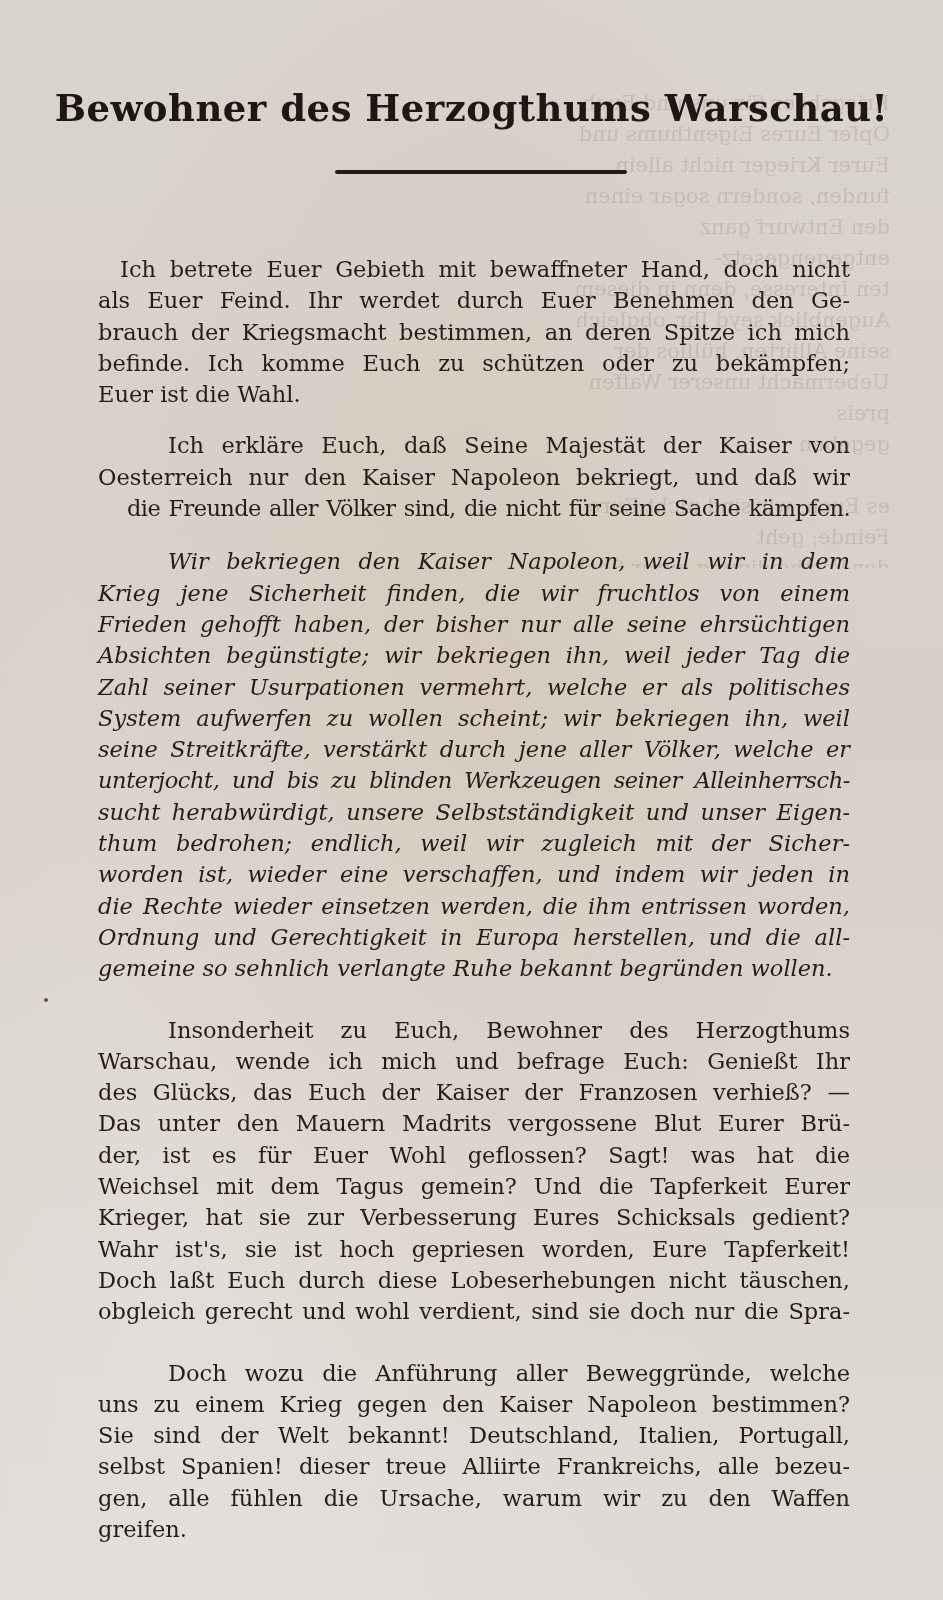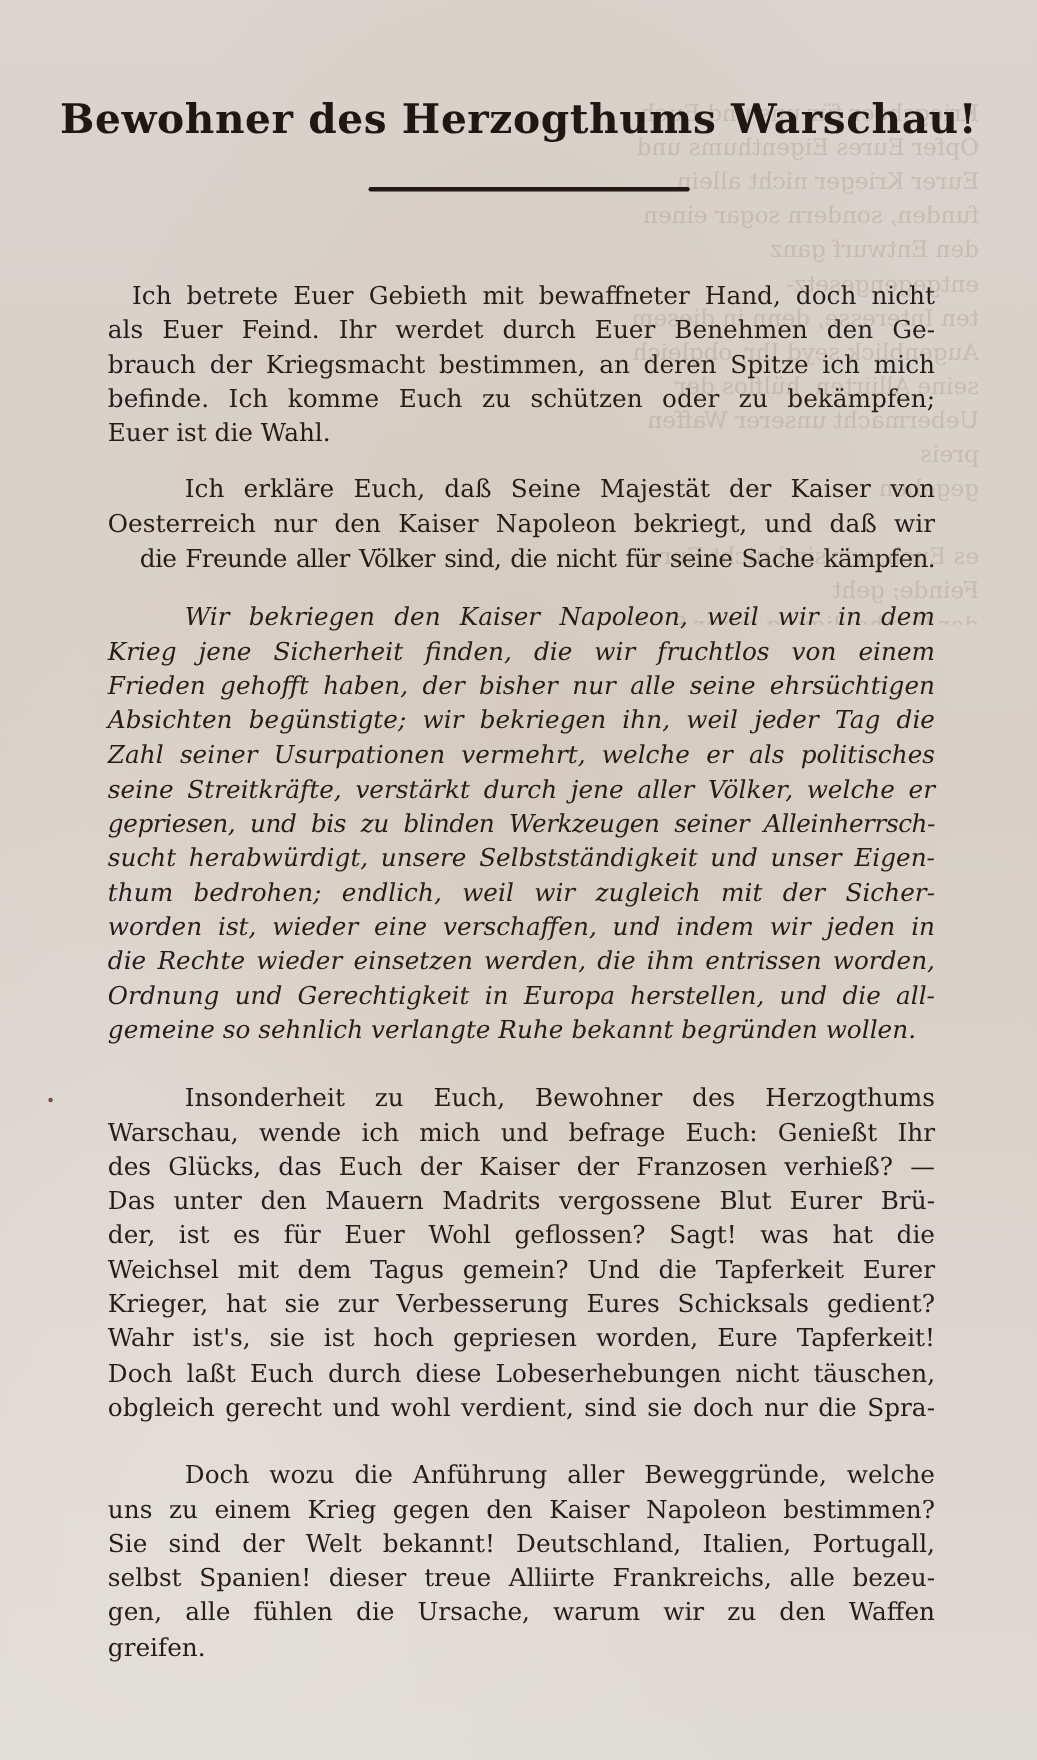--- a/index.html
+++ b/index.html
@@ -130,22 +130,23 @@
       <span class="ln">Oesterreich nur den Kaiser Napoleon bekriegt, und daß wir</span>
       <span class="ln" style="letter-spacing:-0.6px;margin-left:29px;">die Freunde aller Völker sind, die nicht für seine Sache kämpfen.</span>
     </p>
 
     <p class="para p3">
       <span class="ln first">Wir bekriegen den Kaiser Napoleon, weil wir in dem</span>
       <span class="ln">Krieg jene Sicherheit finden, die wir fruchtlos von einem</span>
       <span class="ln">Frieden gehofft haben, der bisher nur alle seine ehrsüchtigen</span>
       <span class="ln">Absichten begünstigte; wir bekriegen ihn, weil jeder Tag die</span>
       <span class="ln">Zahl seiner Usurpationen vermehrt, welche er als politisches</span>
+      <span class="ln">System aufwerfen zu wollen scheint; wir bekriegen ihn, weil</span>
       <span class="ln">seine Streitkräfte, verstärkt durch jene aller Völker, welche er</span>
-      <span class="ln" style="letter-spacing:-0.4px;">gepriesen, und bis zu blinden Werkzeugen seiner Alleinherrsch-</span>
+      <span class="ln" style="letter-spacing:-0.4px;">unterjocht, und bis zu blinden Werkzeugen seiner Alleinherrsch-</span>
       <span class="ln">sucht herabwürdigt, unsere Selbstständigkeit und unser Eigen-</span>
       <span class="ln">thum bedrohen; endlich, weil wir zugleich mit der Sicher-</span>
       <span class="ln">worden ist, wieder eine verschaffen, und indem wir jeden in</span>
       <span class="ln">die Rechte wieder einsetzen werden, die ihm entrissen worden,</span>
       <span class="ln">Ordnung und Gerechtigkeit in Europa herstellen, und die all-</span>
       <span class="ln last">gemeine so sehnlich verlangte Ruhe bekannt begründen wollen.</span>
     </p>
 
     <p class="para p5">
       <span class="ln first">Insonderheit zu Euch, Bewohner des Herzogthums</span>

